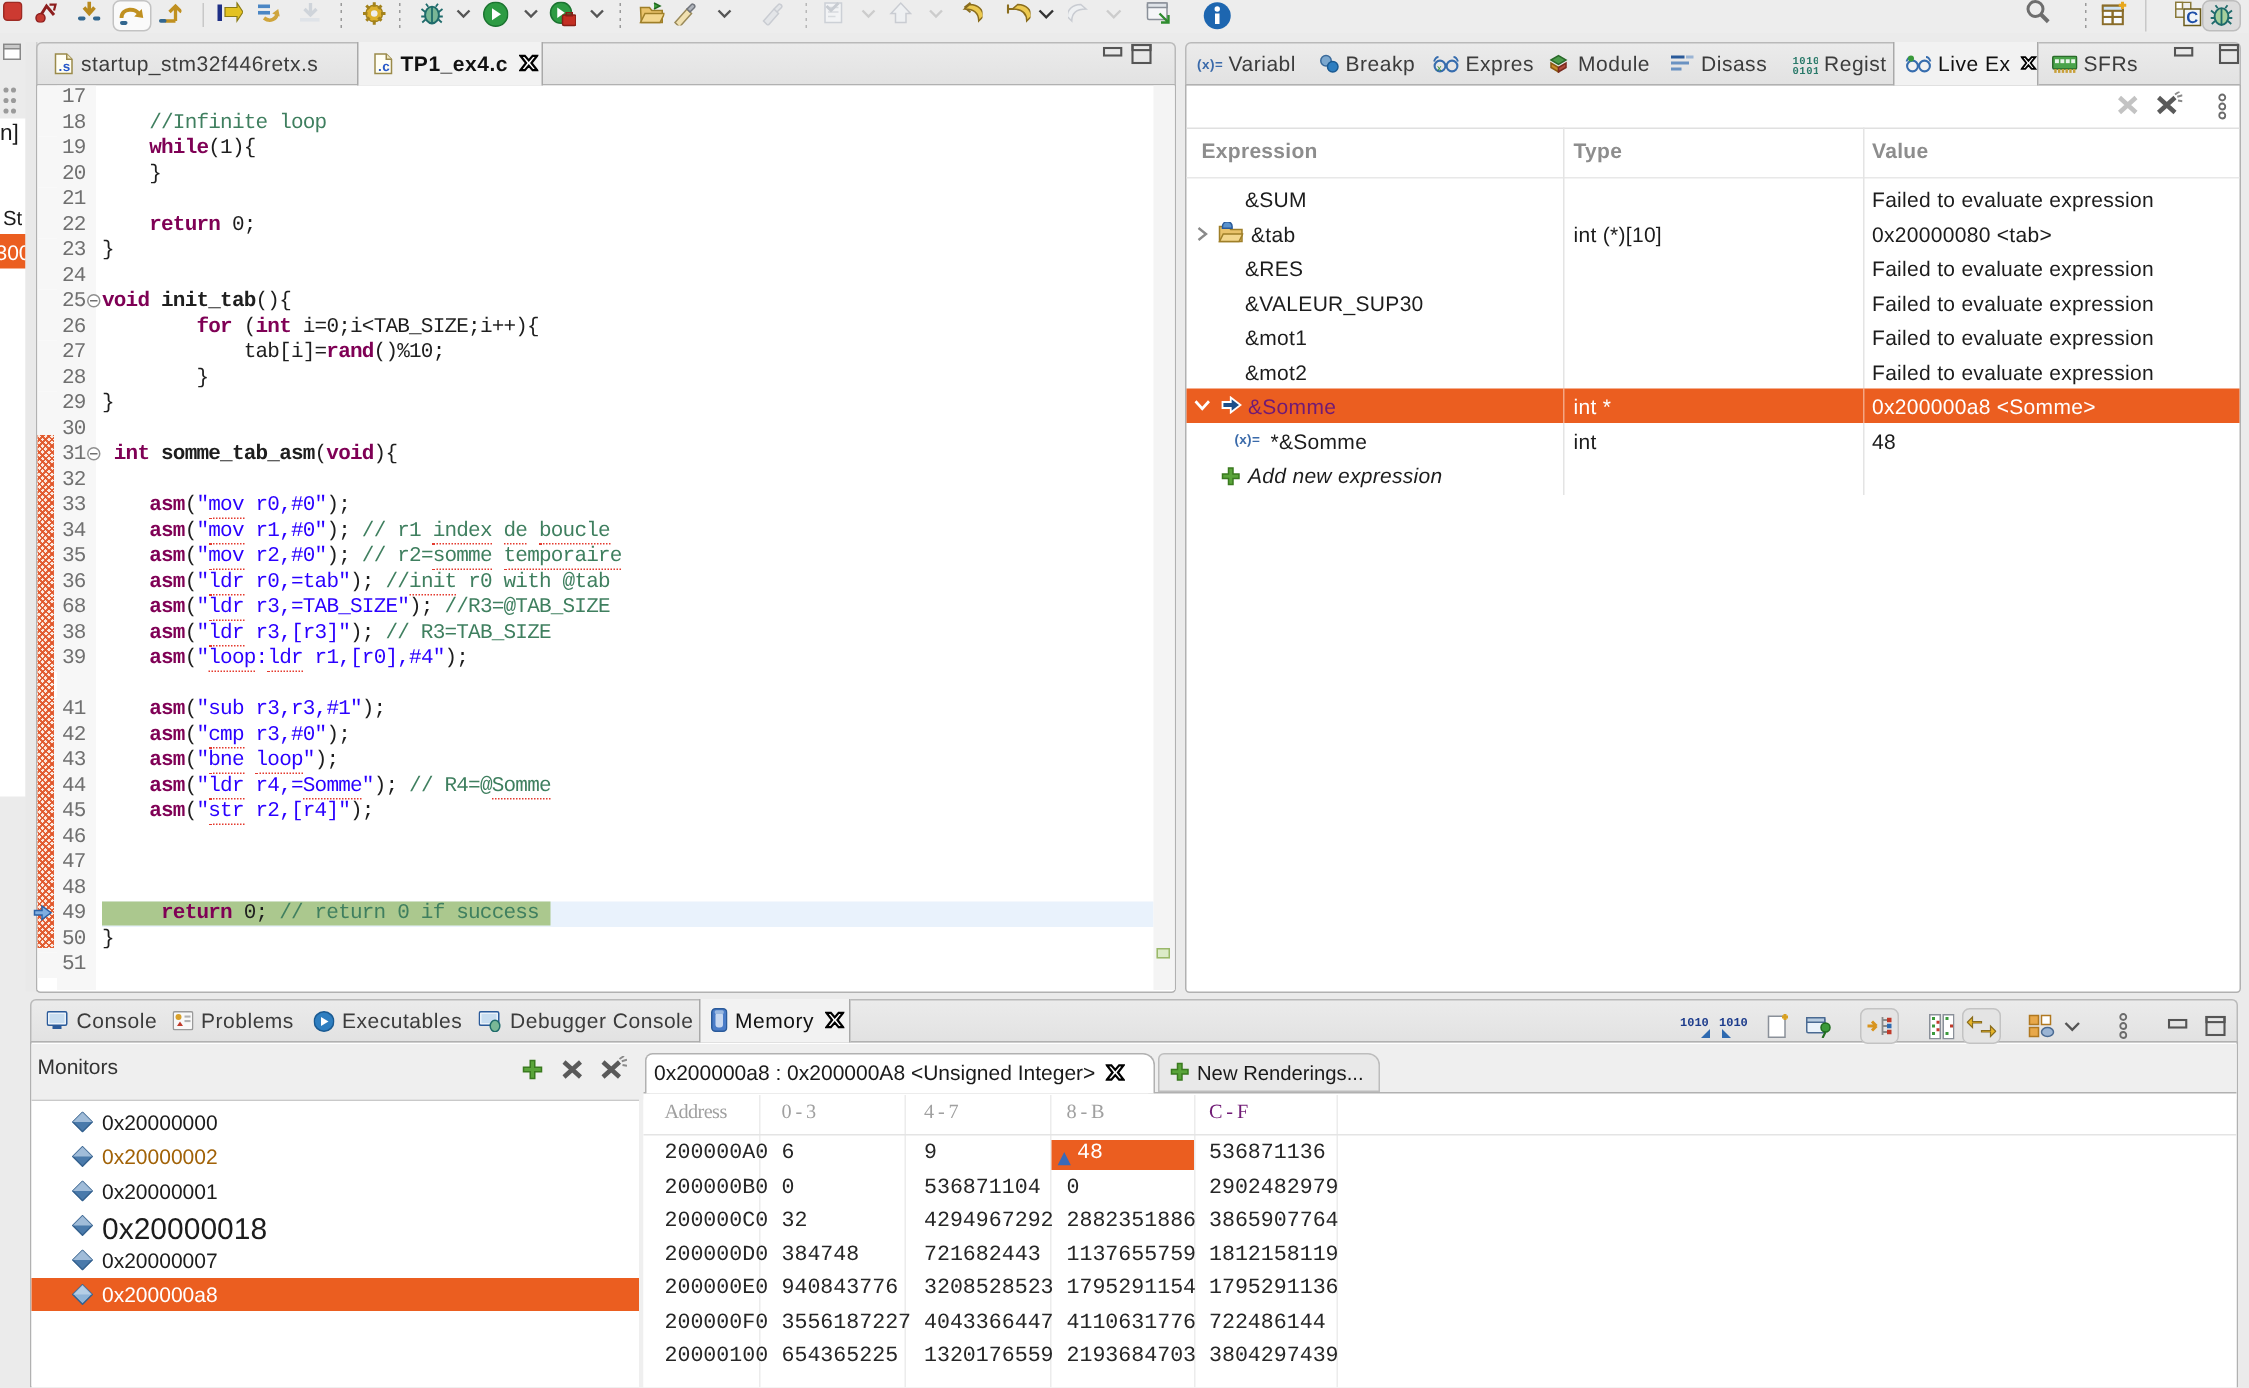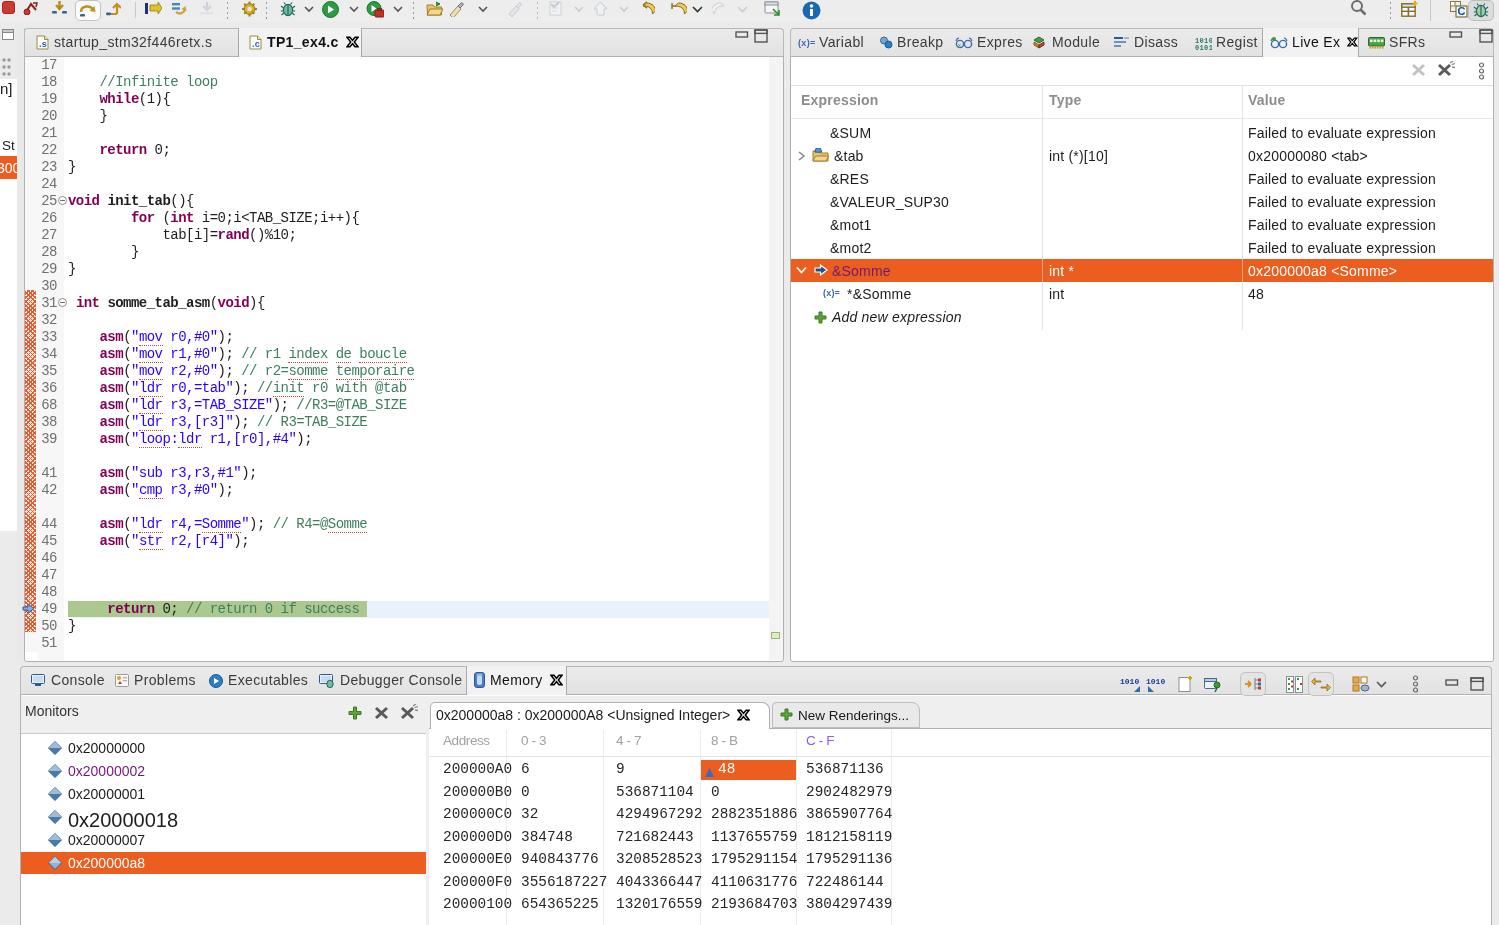--- a/index.html
+++ b/index.html
@@ -22,21 +22,21 @@
 .s{color:#2a00ff;}
 .c{color:#3f7f5f;}
 .q{border-bottom:1px dotted #e43b2f;}
 .fn{font-weight:bold;}
 .num-col{position:absolute;left:13px;top:0;width:26px;height:603px;background:#f7f7f7;}
 .fold{position:absolute;width:9px;height:9px;border:1px solid #909090;border-radius:50%;background:#fff;z-index:2;}
 .fold:after{content:"";position:absolute;left:1px;top:3px;width:5px;height:1px;background:#707070;}
 
 .row{position:absolute;font-size:14px;letter-spacing:0.2px;color:#1c1c1c;white-space:nowrap;}
 .sel{background:#eb5e20;color:#fff;}
-.mono{font-family:Liberation Sans, sans-serif;letter-spacing:-0.4px;}
+.mono{font-family:Liberation Serif, serif;letter-spacing:-0.4px;}
 .mdata{font-family:"Liberation Mono",monospace;font-size:14.4px !important;letter-spacing:0;color:#262626;}
 .hdr{color:#8d8d8d;font-weight:bold;}
 .vline{position:absolute;width:1px;background:#e4e4e4;}
 .hline{position:absolute;height:1px;background:#dcdcdc;}
 </style></head>
 <body>
 <div id="toolbar">
 <svg class="ti" style="left:2px;top:1px" width="13" height="13" viewBox="0 0 13 13">
       <rect x="0.5" y="0.5" width="12" height="12" rx="2.5" fill="#cc3a31" stroke="#9d2b24"></rect>
     </svg>
@@ -258,20 +258,21 @@
 <div class="cl" style="top:255px"><span class="ln">32</span><span class="ct"></span></div>
 <div class="cl" style="top:272px"><span class="ln">33</span><span class="ct">    <span class="k">asm</span>(<span class="s">"<span class="q">mov</span> r0,#0"</span>);</span></div>
 <div class="cl" style="top:289px"><span class="ln">34</span><span class="ct">    <span class="k">asm</span>(<span class="s">"<span class="q">mov</span> r1,#0"</span>); <span class="c">// r1 <span class="q">index</span> <span class="q">de</span> <span class="q">boucle</span></span></span></div>
 <div class="cl" style="top:306px"><span class="ln">35</span><span class="ct">    <span class="k">asm</span>(<span class="s">"<span class="q">mov</span> r2,#0"</span>); <span class="c">// r2=<span class="q">somme</span> <span class="q">temporaire</span></span></span></div>
 <div class="cl" style="top:323px"><span class="ln">36</span><span class="ct">    <span class="k">asm</span>(<span class="s">"<span class="q">ldr</span> r0,=tab"</span>); <span class="c">//<span class="q">init</span> r0 with @tab</span></span></div>
 <div class="cl" style="top:340px"><span class="ln">68</span><span class="ct">    <span class="k">asm</span>(<span class="s">"<span class="q">ldr</span> r3,=TAB_SIZE"</span>); <span class="c">//R3=@TAB_SIZE</span></span></div>
 <div class="cl" style="top:357px"><span class="ln">38</span><span class="ct">    <span class="k">asm</span>(<span class="s">"<span class="q">ldr</span> r3,[r3]"</span>); <span class="c">// R3=TAB_SIZE</span></span></div>
 <div class="cl" style="top:374px"><span class="ln">39</span><span class="ct">    <span class="k">asm</span>(<span class="s">"<span class="q">loop</span>:<span class="q">ldr</span> r1,[r0],#4"</span>);</span></div>
 <div class="cl" style="top:408px"><span class="ln">41</span><span class="ct">    <span class="k">asm</span>(<span class="s">"sub r3,r3,#1"</span>);</span></div>
 <div class="cl" style="top:425px"><span class="ln">42</span><span class="ct">    <span class="k">asm</span>(<span class="s">"<span class="q">cmp</span> r3,#0"</span>);</span></div>
+<div class="cl" style="top:442px"><span class="ln">43</span><span class="ct">    <span class="k">asm</span>(<span class="s">"<span class="q">bne</span> <span class="q">loop</span>"</span>);</span></div>
 <div class="cl" style="top:459px"><span class="ln">44</span><span class="ct">    <span class="k">asm</span>(<span class="s">"<span class="q">ldr</span> r4,=<span class="q">Somme</span>"</span>); <span class="c">// R4=@<span class="q">Somme</span></span></span></div>
 <div class="cl" style="top:476px"><span class="ln">45</span><span class="ct">    <span class="k">asm</span>(<span class="s">"<span class="q">str</span> r2,[r4]"</span>);</span></div>
 <div class="cl" style="top:493px"><span class="ln">46</span><span class="ct"></span></div>
 <div class="cl" style="top:510px"><span class="ln">47</span><span class="ct"></span></div>
 <div class="cl" style="top:527px"><span class="ln">48</span><span class="ct"></span></div>
 <div class="cl" style="top:544px"><span class="ln">49</span><span style="position:absolute;left:43px;top:0;width:701px;height:17px;background:#e9f2fc"></span><span class="ct"><span style="background:#abc88e">     <span class="k">return</span> 0; <span class="c">// return 0 if success</span> </span></span></div>
 <div class="cl" style="top:561px"><span class="ln">50</span><span class="ct">}</span></div>
 <div class="cl" style="top:578px"><span class="ln">51</span><span class="ct"></span></div>
 </div>
 <div class="fold" style="left:58px;top:196px"></div>
@@ -562,21 +563,21 @@
 <div class="abs" style="left:21px;top:733px;width:405px;height:191px;background:#fff;border-top:1px solid #c9c9c9"></div>
 <svg class="abs" style="left:48px;top:741px" width="14" height="14" viewBox="0 0 14 14">
     <path d="M7 0.5 L13.5 7 L7 13.5 L0.5 7 z" fill="#4a7aab" stroke="#33608e"></path>
     <path d="M7 0.5 L13.5 7 L0.5 7 z" fill="#c4d8ec" fill-opacity="0.7"></path>
   </svg>
 <div class="abs" style="left:68px;top:740px;font-size:14px;color:#1c1c1c">0x20000000</div>
 <svg class="abs" style="left:48px;top:764px" width="14" height="14" viewBox="0 0 14 14">
     <path d="M7 0.5 L13.5 7 L7 13.5 L0.5 7 z" fill="#4a7aab" stroke="#33608e"></path>
     <path d="M7 0.5 L13.5 7 L0.5 7 z" fill="#c4d8ec" fill-opacity="0.7"></path>
   </svg>
-<div class="abs" style="left:68px;top:763px;font-size:14px;color:#701a75">0x20000002</div>
+<div class="abs" style="left:68px;top:763px;font-size:14px;color:#a16207">0x20000002</div>
 <svg class="abs" style="left:48px;top:787px" width="14" height="14" viewBox="0 0 14 14">
     <path d="M7 0.5 L13.5 7 L7 13.5 L0.5 7 z" fill="#4a7aab" stroke="#33608e"></path>
     <path d="M7 0.5 L13.5 7 L0.5 7 z" fill="#c4d8ec" fill-opacity="0.7"></path>
   </svg>
 <div class="abs" style="left:68px;top:786px;font-size:14px;color:#1c1c1c">0x20000001</div>
 <svg class="abs" style="left:48px;top:810px" width="14" height="14" viewBox="0 0 14 14">
     <path d="M7 0.5 L13.5 7 L7 13.5 L0.5 7 z" fill="#4a7aab" stroke="#33608e"></path>
     <path d="M7 0.5 L13.5 7 L0.5 7 z" fill="#c4d8ec" fill-opacity="0.7"></path>
   </svg>
 <div class="abs" style="left:68px;top:809px;font-size:20px;color:#1c1c1c">0x20000018</div>
@@ -606,21 +607,21 @@
 <div class="vline" style="left:506px;top:730px;height:195px;background:#ececec;z-index:2"></div>
 <div class="vline" style="left:603px;top:730px;height:195px;background:#ececec;z-index:2"></div>
 <div class="vline" style="left:700px;top:730px;height:195px;background:#ececec;z-index:2"></div>
 <div class="vline" style="left:796px;top:730px;height:195px;background:#ececec;z-index:2"></div>
 <div class="vline" style="left:891px;top:730px;height:195px;background:#ececec;z-index:2"></div>
 <div class="hline" style="left:429px;top:756px;width:1062px;background:#e4e4e4;z-index:2"></div>
 <div class="abs mono" style="left:443px;top:733px;font-size:13.5px;color:#a0a0a0">Address</div>
 <div class="abs mono" style="left:521px;top:733px;font-size:13.5px;color:#a0a0a0">0 - 3</div>
 <div class="abs mono" style="left:616px;top:733px;font-size:13.5px;color:#a0a0a0">4 - 7</div>
 <div class="abs mono" style="left:711px;top:733px;font-size:13.5px;color:#a0a0a0">8 - B</div>
-<div class="abs mono" style="left:806px;top:733px;font-size:13.5px;color:#8b5cf6">C - F</div>
+<div class="abs mono" style="left:806px;top:733px;font-size:13.5px;color:#701a75">C - F</div>
 <div class="abs" style="left:701px;top:760px;width:95px;height:20px;background:#eb5e20;z-index:3"></div>
 <svg class="abs" style="left:705px;top:768px;z-index:4" width="9" height="9" viewBox="0 0 9 9">
     <path d="M4.5 0 L9 9 L0 9 z" fill="#3a6ab8"></path>
   </svg>
 <div class="abs mdata" style="left:718px;top:761px;color:#fff !important;z-index:4">48</div>
 <div class="abs mdata" style="left:443px;top:761px;z-index:3">200000A0</div>
 <div class="abs mdata" style="left:521px;top:761px;z-index:3">6</div>
 <div class="abs mdata" style="left:616px;top:761px;z-index:3">9</div>
 <div class="abs mdata" style="left:806px;top:761px;z-index:3">536871136</div>
 <div class="abs mdata" style="left:443px;top:783.5px;z-index:3">200000B0</div>

